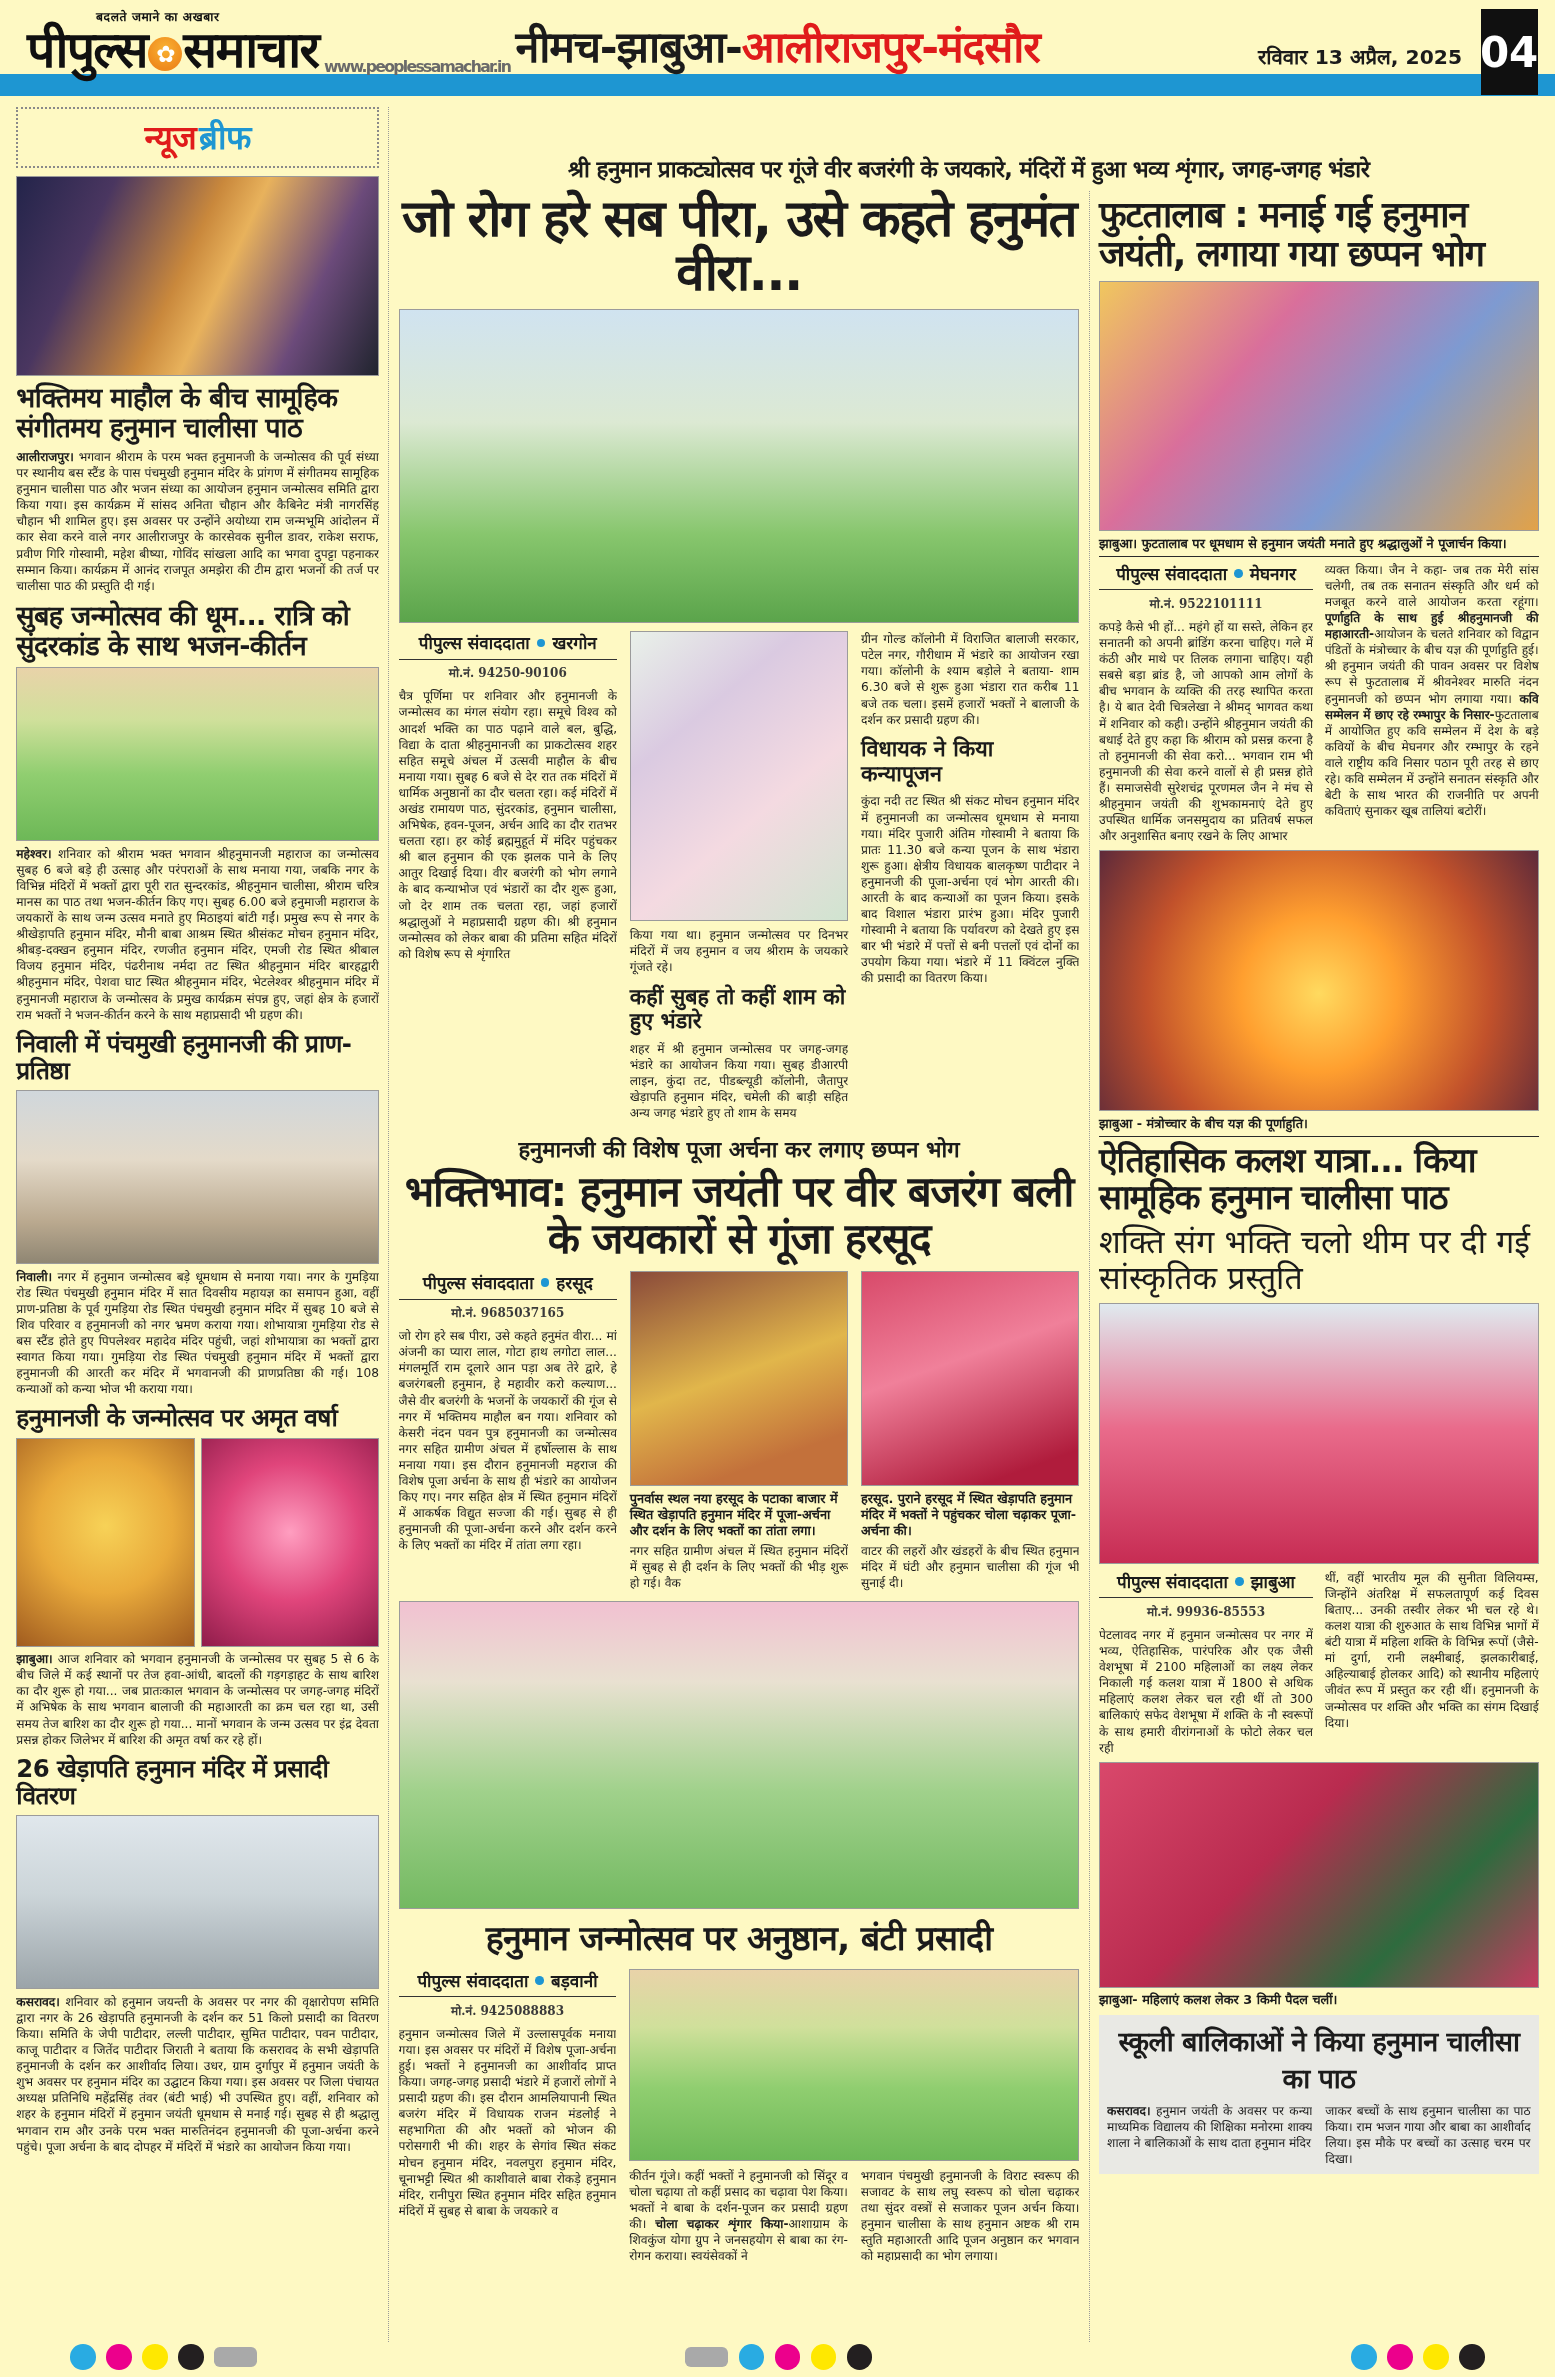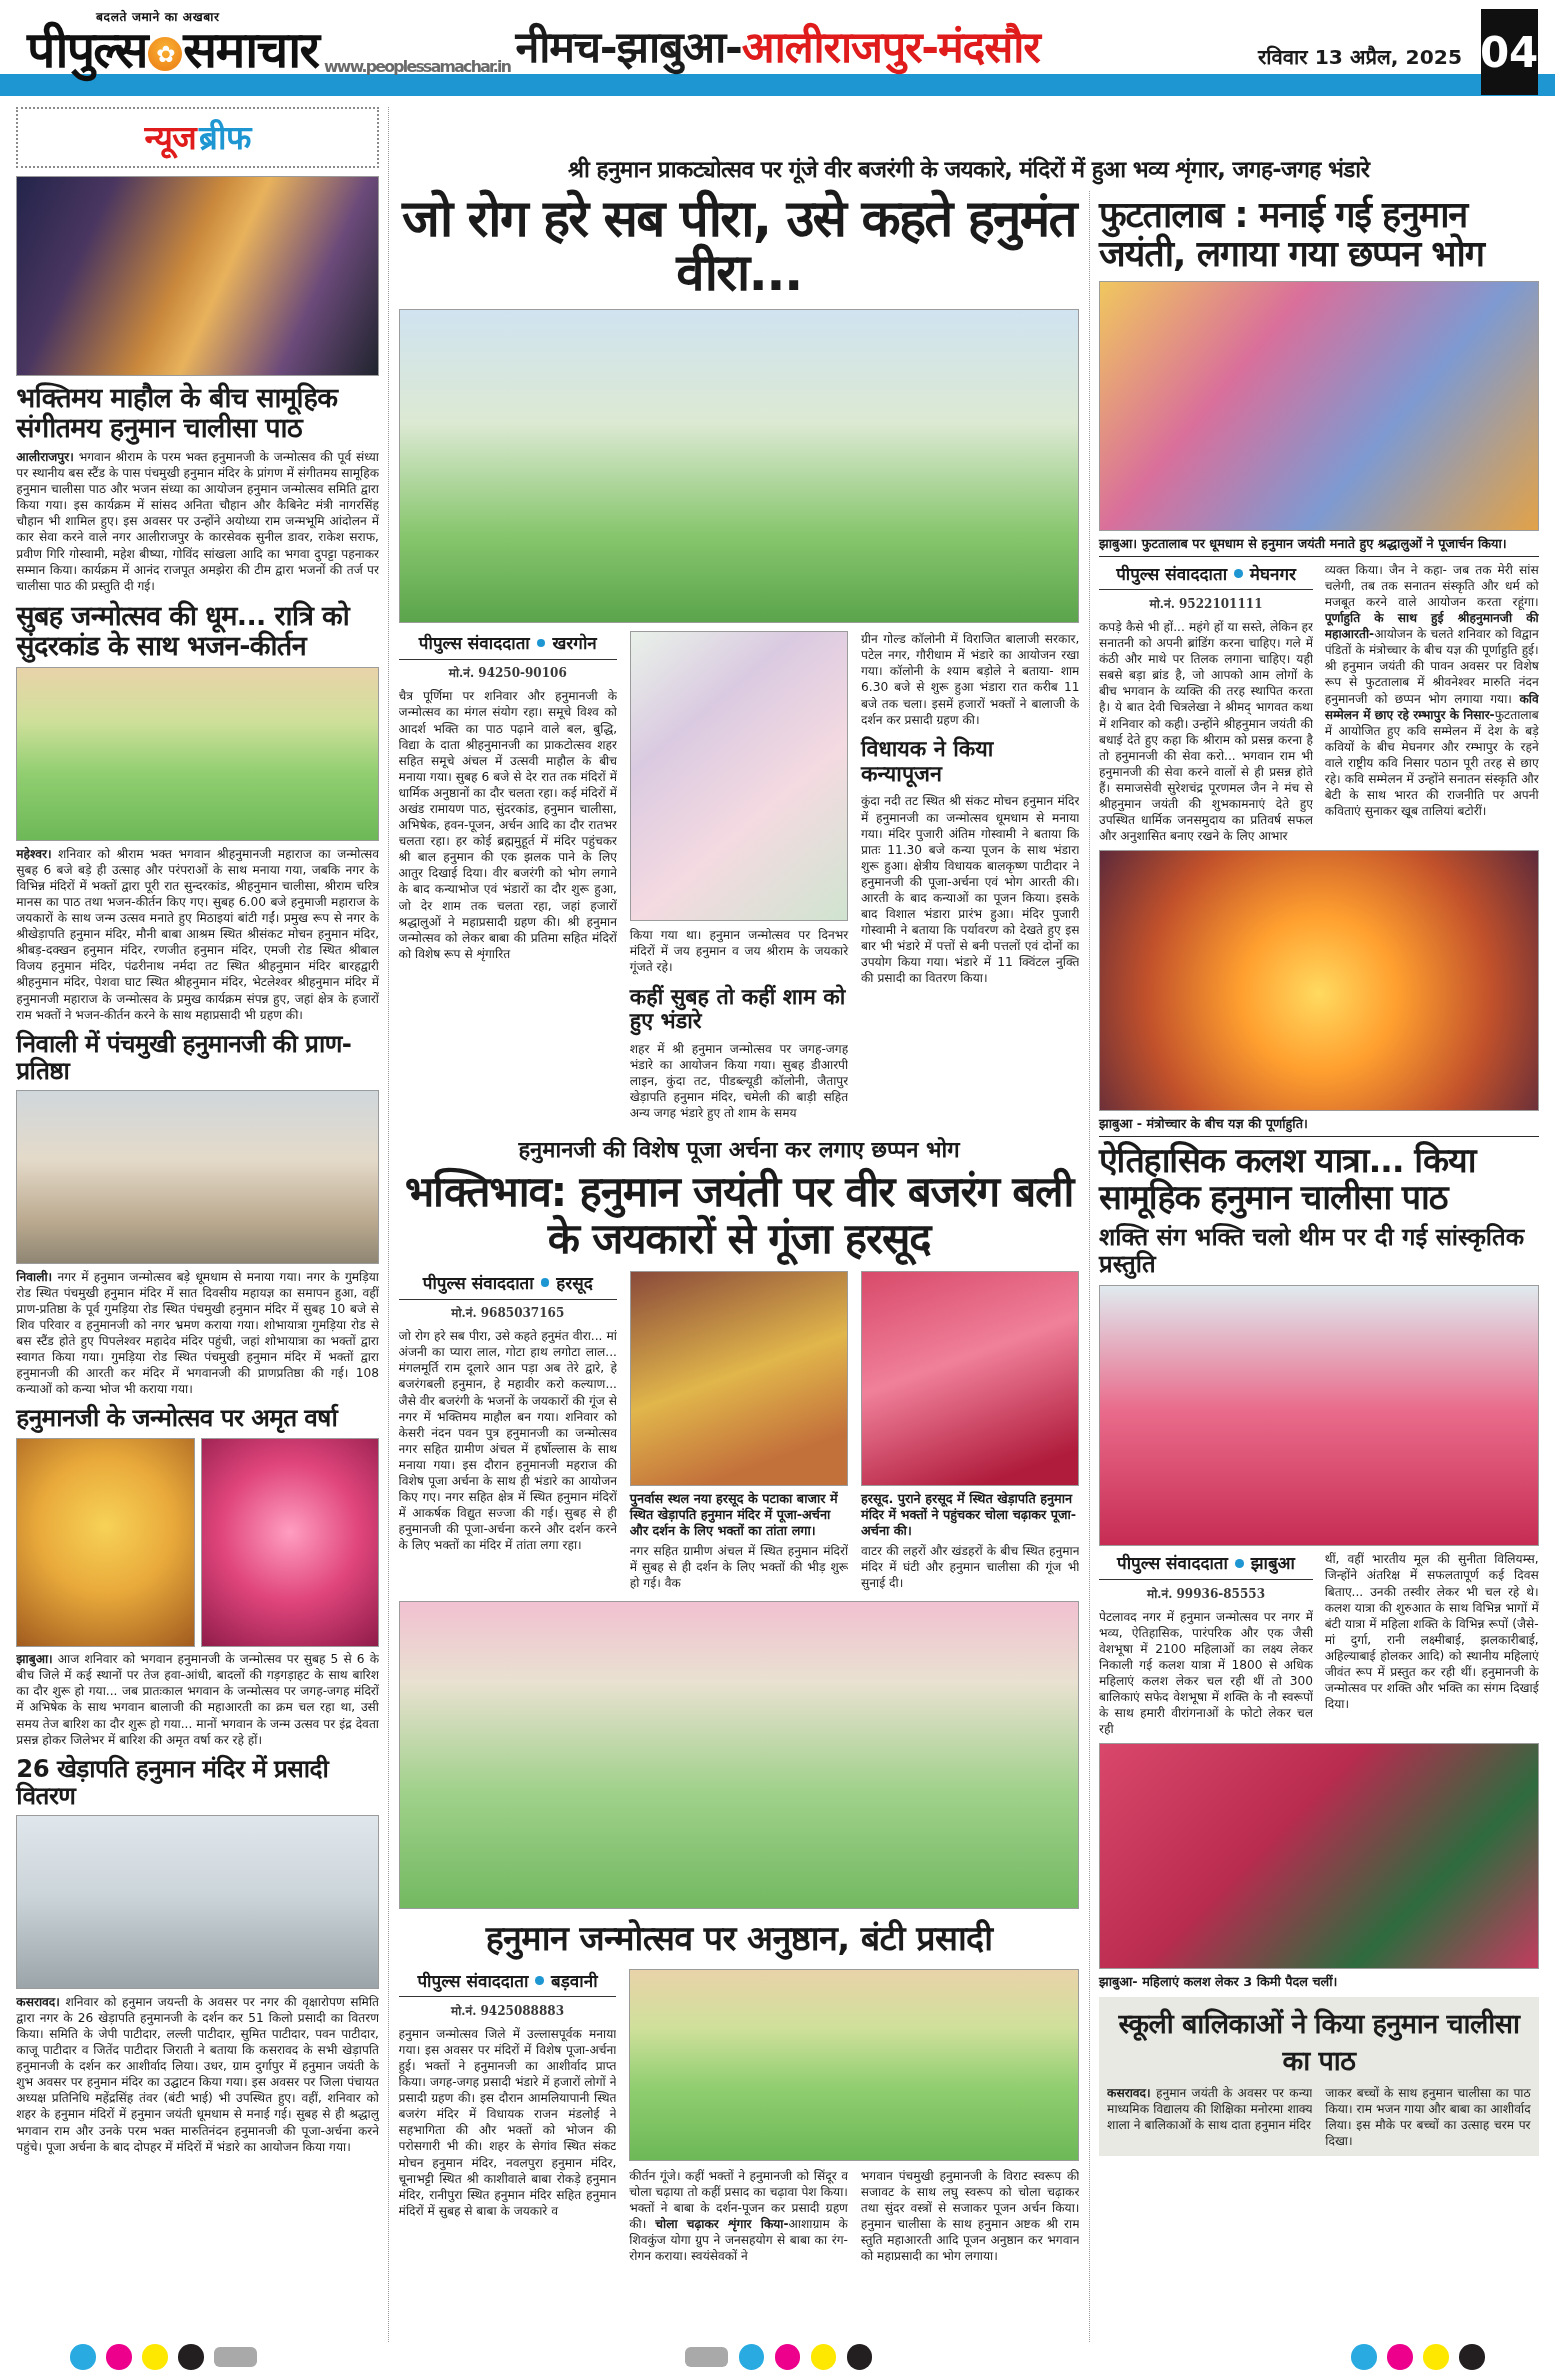--- a/index.html
+++ b/index.html
@@ -1,19 +1,19 @@
 <!DOCTYPE html>
 <html style="font-size:9.3px"><head>
 <meta charset="utf-8">
 <style>
   * { margin:0; padding:0; box-sizing:border-box; }
   html,body { background:#888; }
   .page {
     width:1555px; height:2377px; overflow:hidden; position:relative;
-    background:#ffffff; color:#1b1b1b;
+    background:#fef9c3; color:#1b1b1b;
     font-family:"DejaVu Sans", sans-serif;
   }
   
   .masthead { position:relative; height:100px; }
   .blue-bar { position:absolute; left:0; right:0; top:74px; height:22px; background:#1e96d2; }
   .logo-block { position:absolute; left:27px; top:8.1px; }
   .logo-tagline { font-size:12.2px; font-weight:bold; letter-spacing:0.6px; margin-left:69px; color:#111; }
   .logo-row { font-size:50px; font-weight:800; letter-spacing:-1.7px; color:#101010; line-height:1.0; white-space:nowrap; }
   .logo-flower { display:inline-block; width:34px; height:34px; border-radius:50%;
     background:radial-gradient(circle at 50% 35%, #f9b233 0%, #ef8a1d 70%); color:#fff;
@@ -71,21 +71,21 @@
   .bw-right { flex:1; min-width:0; }
   .bw-photo { height:192px; margin-bottom:7px; }
   .two-cols { display:flex; gap:12.8px; }
   .two-cols > div { flex:1; min-width:0; }
   
   .r-head { font-size:36px; font-weight:800; line-height:1.1; letter-spacing:-1.2px; margin:3.5px 0 7px 0; }
   .r-photo1 { height:250px; }
   .r-cols { display:flex; gap:11.6px; margin-bottom:5.8px; }
   .r-cols > div { flex:1; min-width:0; }
   .yagna-photo { height:261px; }
-  .r-subhead { font-size:24px; font-weight:700; line-height:1.15; margin:2.3px 0 5.8px 0; }
+  .r-subhead { font-size:32px; font-weight:400; line-height:1.15; margin:2.3px 0 5.8px 0; }
   .kalash-photo { height:261px; }
   .women-photo { height:226px; }
   .gray-box { background:#e9e9e4; padding:7px 8.1px; margin-top:2.3px; }
   .school-head { font-size:27px; font-weight:800; text-align:center; letter-spacing:-0.6px; margin-bottom:7px; }
   
   .ph-night   { background:linear-gradient(115deg,#23244a 0%,#4a3660 22%,#c9883c 46%,#e8b25c 56%,#6b4a7a 78%,#20242e 100%); }
   .ph-feast   { background:linear-gradient(180deg,#e9d3a9 0%,#d0e09b 30%,#90ce70 62%,#6db857 100%); }
   .ph-street  { background:linear-gradient(180deg,#d0d7dc 0%,#e4dac9 40%,#baa98f 76%,#8f8673 100%); }
   .ph-idol-gold { background:radial-gradient(circle at 50% 42%,#f7d257 0%,#e9aa3b 45%,#a05b1f 100%); }
   .ph-idol-red  { background:radial-gradient(circle at 50% 45%,#ff9ec0 0%,#e0457b 48%,#8f1c4a 100%); }

